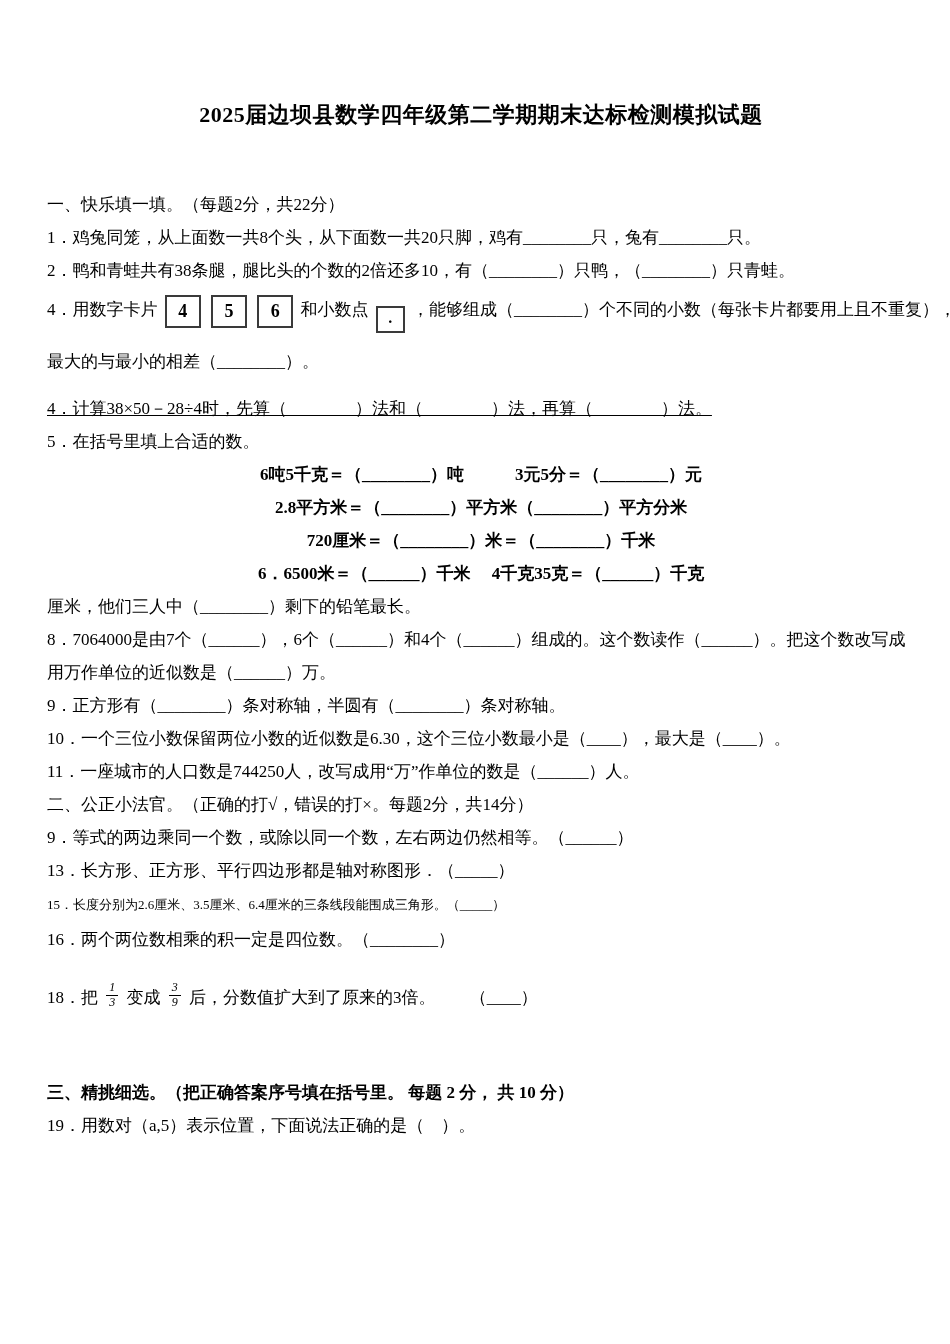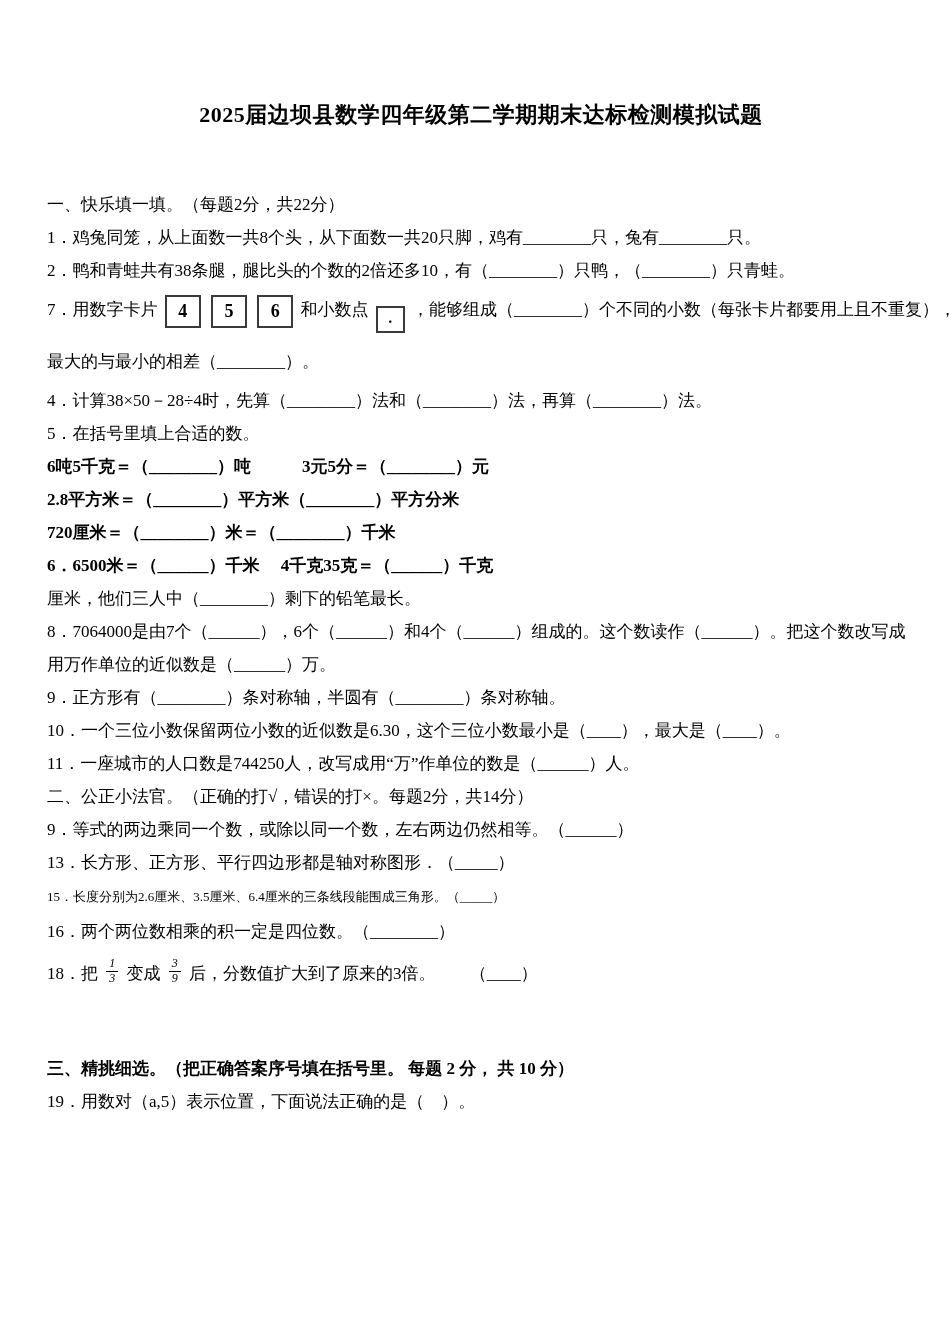--- a/index.html
+++ b/index.html
@@ -22,23 +22,23 @@
     line-height: 30px;
     margin: 0 0 58px 0;
     letter-spacing: 0.5px;
   }
   .line {
     min-height: 33px;
     line-height: 33px;
     font-size: 17px;
     white-space: nowrap;
   }
-  .line.bold { font-weight: bold; }
+  .line.bold { font-weight: bold; text-align: center; }
   .line.lg { font-size: 13px; min-height: 36px; line-height: 36px; }
-  .mt-sm { margin-top: 6px; }
+  .mt-sm { margin-top: 14px; text-decoration: underline; }
   .mt-md { margin-top: 12px; }
   .mt-xl { margin-top: 52px; font-weight: bold; }
   .cards-line { min-height: 46px; line-height: 46px; }
   .card {
     display: inline-block;
     width: 32px;
     height: 29px;
     line-height: 29px;
     border: 2px solid #3a3a3a;
     text-align: center;
@@ -49,20 +49,21 @@
     background: #fff;
   }
   .card-dot {
     width: 25px;
     height: 23px;
     line-height: 19px;
     vertical-align: -8px;
     font-size: 16px;
   }
   .q18-line {
+    margin-top: 16px;
     min-height: 52px;
     line-height: 52px;
   }
   .frac {
     display: inline-flex;
     flex-direction: column;
     align-items: center;
     vertical-align: 12px;
     font-size: 12px;
     font-style: italic;
@@ -81,21 +82,21 @@
 
 <div class="page">
 
   <h1 class="exam-title">2025届边坝县数学四年级第二学期期末达标检测模拟试题</h1>
 
   <div class="line">一、快乐填一填。（每题2分，共22分）</div>
   <div class="line">1．鸡兔同笼，从上面数一共8个头，从下面数一共20只脚，鸡有________只，兔有________只。</div>
   <div class="line">2．鸭和青蛙共有38条腿，腿比头的个数的2倍还多10，有（________）只鸭，（________）只青蛙。</div>
 
   <div class="line cards-line">
-    <span>7．用数字卡片</span>
+    <span>4．用数字卡片</span>
     <span class="card">4</span>
     <span class="card">5</span>
     <span class="card">6</span>
     <span>和小数点</span>
     <span class="card card-dot">.</span>
     <span>，能够组成（________）个不同的小数（每张卡片都要用上且不重复），</span>
   </div>
   <div class="line mt-md">最大的与最小的相差（________）。</div>
 
   <div class="line mt-sm">4．计算38×50－28÷4时，先算（________）法和（________）法，再算（________）法。</div>

